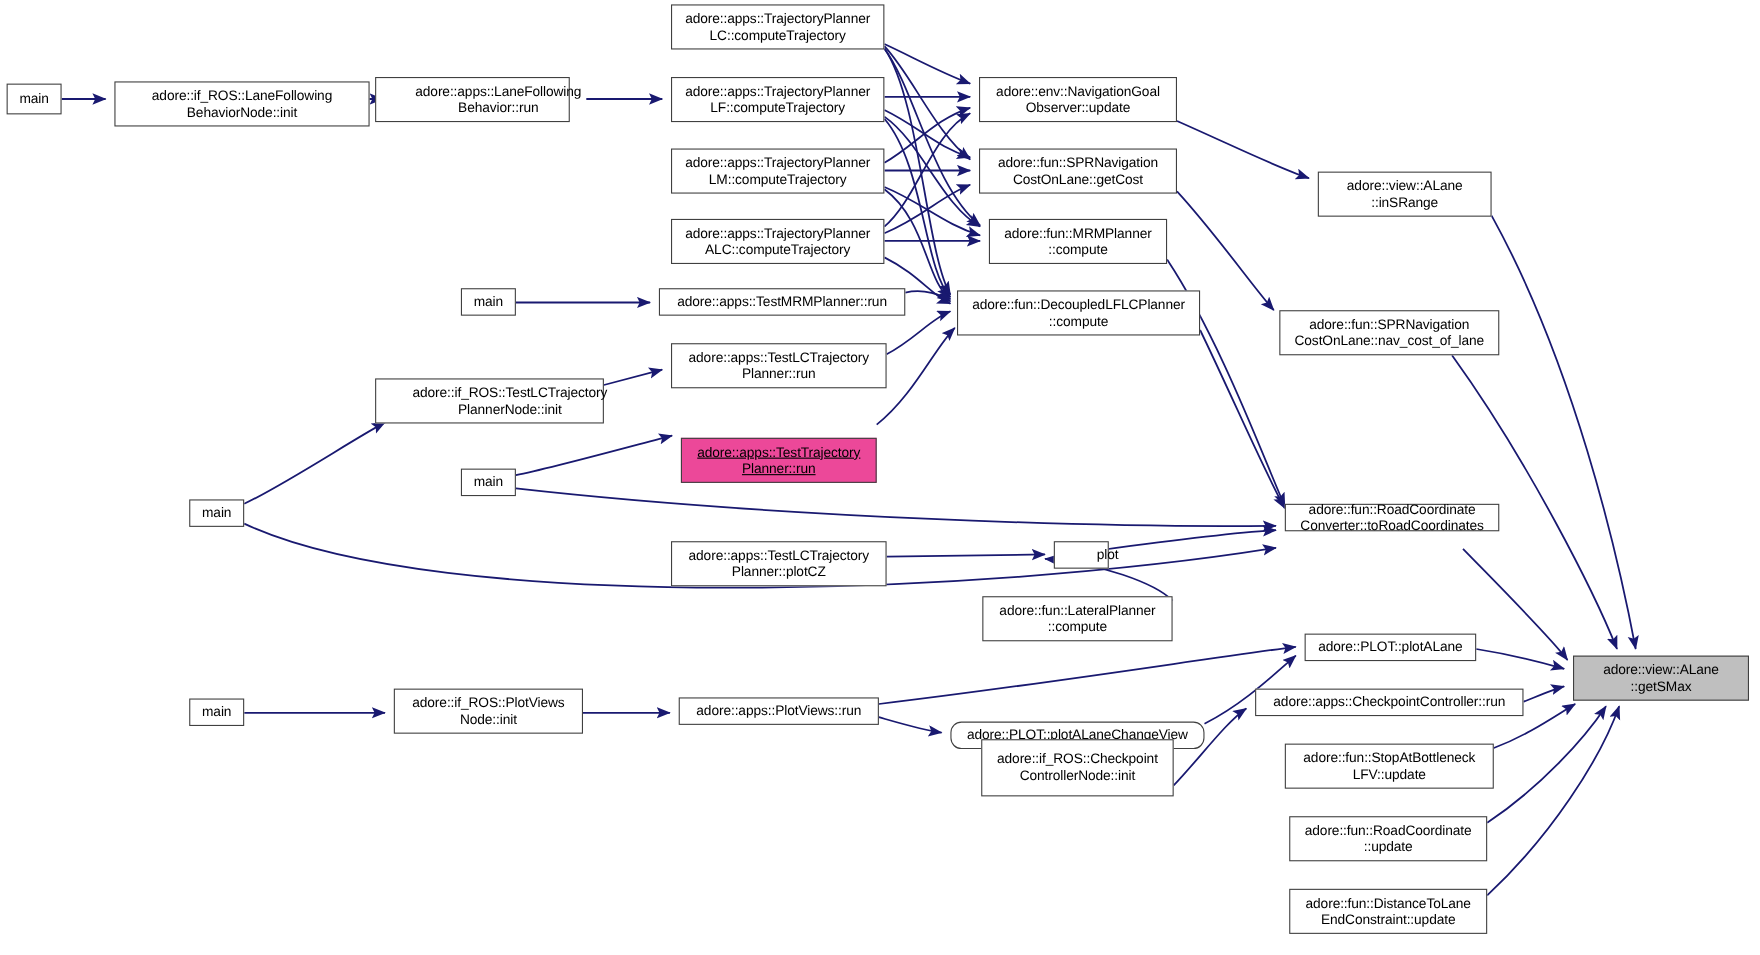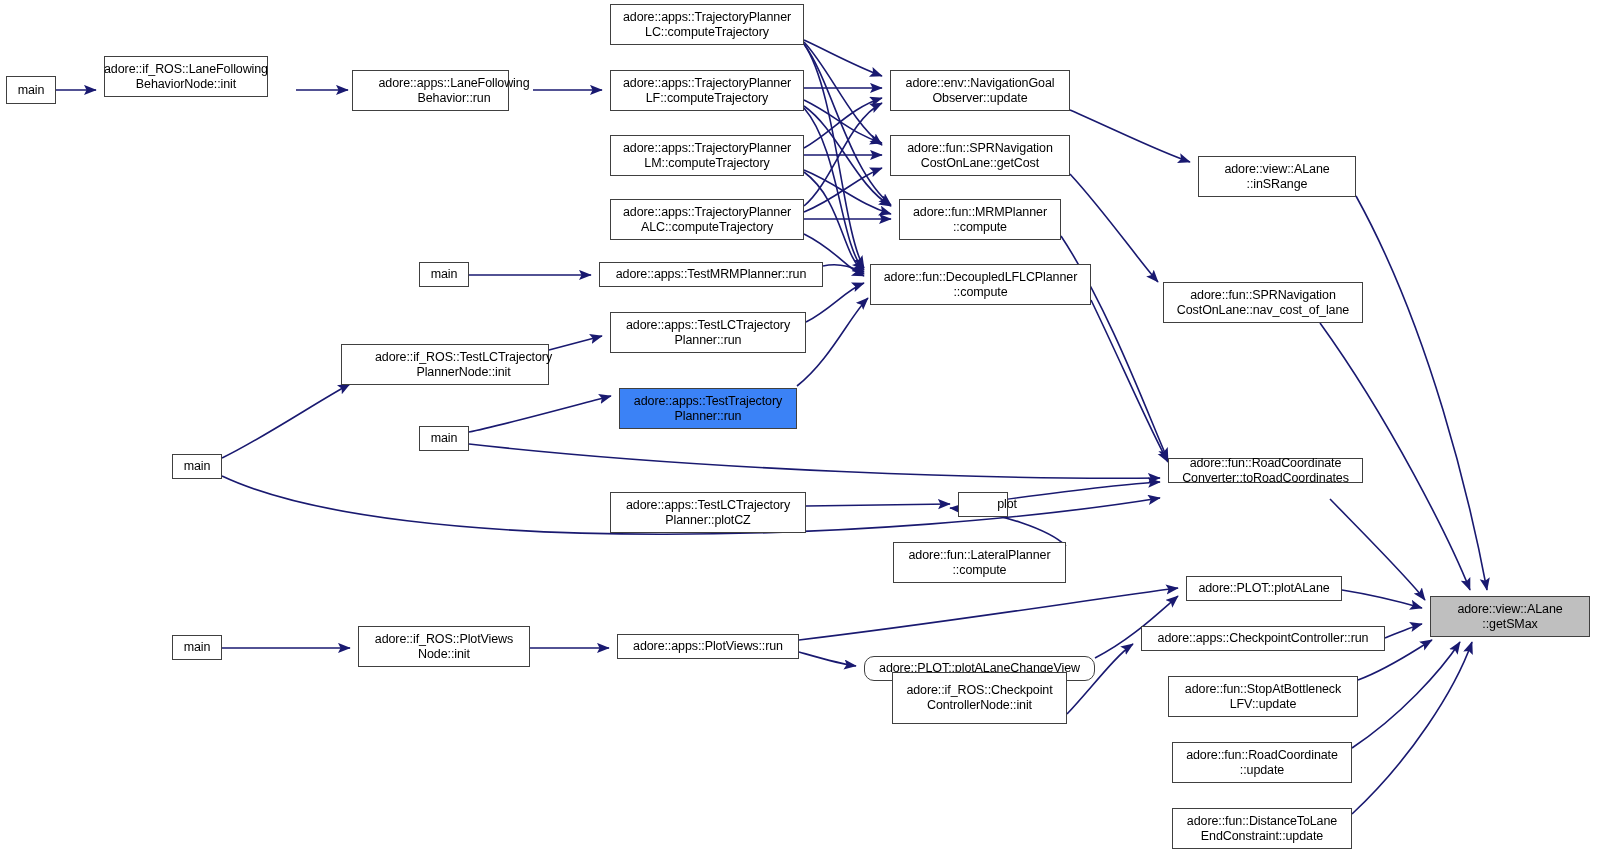--- a/index.html
+++ b/index.html
@@ -102,23 +102,23 @@
         <path d="M1067,714 C1090,690 1115,656 1133,644" stroke="#191970" marker-end="url(#arrow)"></path>
         <path d="M1342,590 C1380,596 1408,604 1422,608" stroke="#191970" marker-end="url(#arrow)"></path>
         <path d="M1385,638 C1400,632 1414,626 1422,624" stroke="#191970" marker-end="url(#arrow)"></path>
         <path d="M1358,680 C1390,668 1415,650 1432,640" stroke="#191970" marker-end="url(#arrow)"></path>
         <path d="M1352,748 C1400,716 1440,672 1460,642" stroke="#191970" marker-end="url(#arrow)"></path>
         <path d="M1352,814 C1410,760 1455,690 1472,642" stroke="#191970" marker-end="url(#arrow)"></path>
       </g>
   </svg>
   <div id="node-layer">
       <div class="node" style="left: 6px; top: 76px; width: 50px; height: 28px; background: rgb(255, 255, 255); border-color: rgb(64, 64, 64);">main</div>
-      <div class="node" style="left: 104px; top: 56px; width: 164px; height: 41px; background: rgb(255, 255, 255); border-color: rgb(64, 64, 64); text-align: center;">adore::if_ROS::LaneFollowing
+      <div class="node" style="left: 104px; top: 74px; width: 232px; height: 41px; background: rgb(255, 255, 255); border-color: rgb(64, 64, 64); text-align: center;">adore::if_ROS::LaneFollowing
 BehaviorNode::init</div>
-      <div class="node" style="left: 352px; top: 70px; width: 157px; height: 41px; background: rgb(255, 255, 255); border-color: rgb(64, 64, 64); padding-left: 47px;">adore::apps::LaneFollowing
+      <div class="node" style="left: 341px; top: 70px; width: 177px; height: 41px; background: rgb(255, 255, 255); border-color: rgb(64, 64, 64); padding-left: 47px;">adore::apps::LaneFollowing
 Behavior::run</div>
       <div class="node" style="left: 610px; top: 4px; width: 194px; height: 41px; background: rgb(255, 255, 255); border-color: rgb(64, 64, 64);">adore::apps::TrajectoryPlanner
 LC::computeTrajectory</div>
       <div class="node" style="left: 610px; top: 70px; width: 194px; height: 41px; background: rgb(255, 255, 255); border-color: rgb(64, 64, 64);">adore::apps::TrajectoryPlanner
 LF::computeTrajectory</div>
       <div class="node" style="left: 610px; top: 135px; width: 194px; height: 41px; background: rgb(255, 255, 255); border-color: rgb(64, 64, 64);">adore::apps::TrajectoryPlanner
 LM::computeTrajectory</div>
       <div class="node" style="left: 610px; top: 199px; width: 194px; height: 41px; background: rgb(255, 255, 255); border-color: rgb(64, 64, 64);">adore::apps::TrajectoryPlanner
 ALC::computeTrajectory</div>
       <div class="node" style="left: 890px; top: 70px; width: 180px; height: 41px; background: rgb(255, 255, 255); border-color: rgb(64, 64, 64);">adore::env::NavigationGoal
@@ -132,21 +132,21 @@
       <div class="node" style="left: 1198px; top: 156px; width: 158px; height: 41px; background: rgb(255, 255, 255); border-color: rgb(64, 64, 64);">adore::view::ALane
 ::inSRange</div>
       <div class="node" style="left: 1163px; top: 282px; width: 200px; height: 41px; background: rgb(255, 255, 255); border-color: rgb(64, 64, 64);">adore::fun::SPRNavigation
 CostOnLane::nav_cost_of_lane</div>
       <div class="node" style="left: 419px; top: 262px; width: 50px; height: 25px; background: rgb(255, 255, 255); border-color: rgb(64, 64, 64);">main</div>
       <div class="node" style="left: 599px; top: 262px; width: 224px; height: 25px; background: rgb(255, 255, 255); border-color: rgb(64, 64, 64);">adore::apps::TestMRMPlanner::run</div>
       <div class="node" style="left: 341px; top: 344px; width: 208px; height: 41px; background: rgb(255, 255, 255); border-color: rgb(64, 64, 64); padding-left: 37px;">adore::if_ROS::TestLCTrajectory
 PlannerNode::init</div>
       <div class="node" style="left: 610px; top: 312px; width: 196px; height: 41px; background: rgb(255, 255, 255); border-color: rgb(64, 64, 64);">adore::apps::TestLCTrajectory
 Planner::run</div>
-      <div class="node" style="left: 619px; top: 388px; width: 178px; height: 41px; background: #3b82f6; border-color: rgb(64, 64, 64);">adore::apps::TestTrajectory
+      <div class="node" style="left: 619px; top: 398px; width: 178px; height: 41px; background: #ec4899; border-color: rgb(64, 64, 64); text-decoration: underline;">adore::apps::TestTrajectory
 Planner::run</div>
       <div class="node" style="left: 419px; top: 426px; width: 50px; height: 25px; background: rgb(255, 255, 255); border-color: rgb(64, 64, 64);">main</div>
       <div class="node" style="left: 172px; top: 454px; width: 50px; height: 25px; background: rgb(255, 255, 255); border-color: rgb(64, 64, 64);">main</div>
       <div class="node" style="left: 610px; top: 492px; width: 196px; height: 41px; background: rgb(255, 255, 255); border-color: rgb(64, 64, 64);">adore::apps::TestLCTrajectory
 Planner::plotCZ</div>
       <div class="node" style="left: 958px; top: 492px; width: 43px; height: 25px; background: rgb(255, 255, 255); border-color: rgb(64, 64, 64); padding-left: 48px;">plot</div>
       <div class="node" style="left: 893px; top: 542px; width: 173px; height: 41px; background: rgb(255, 255, 255); border-color: rgb(64, 64, 64);">adore::fun::LateralPlanner
 ::compute</div>
       <div class="node" style="left: 1168px; top: 458px; width: 195px; height: 25px; background: rgb(255, 255, 255); border-color: rgb(64, 64, 64);">adore::fun::RoadCoordinate
 Converter::toRoadCoordinates</div>

